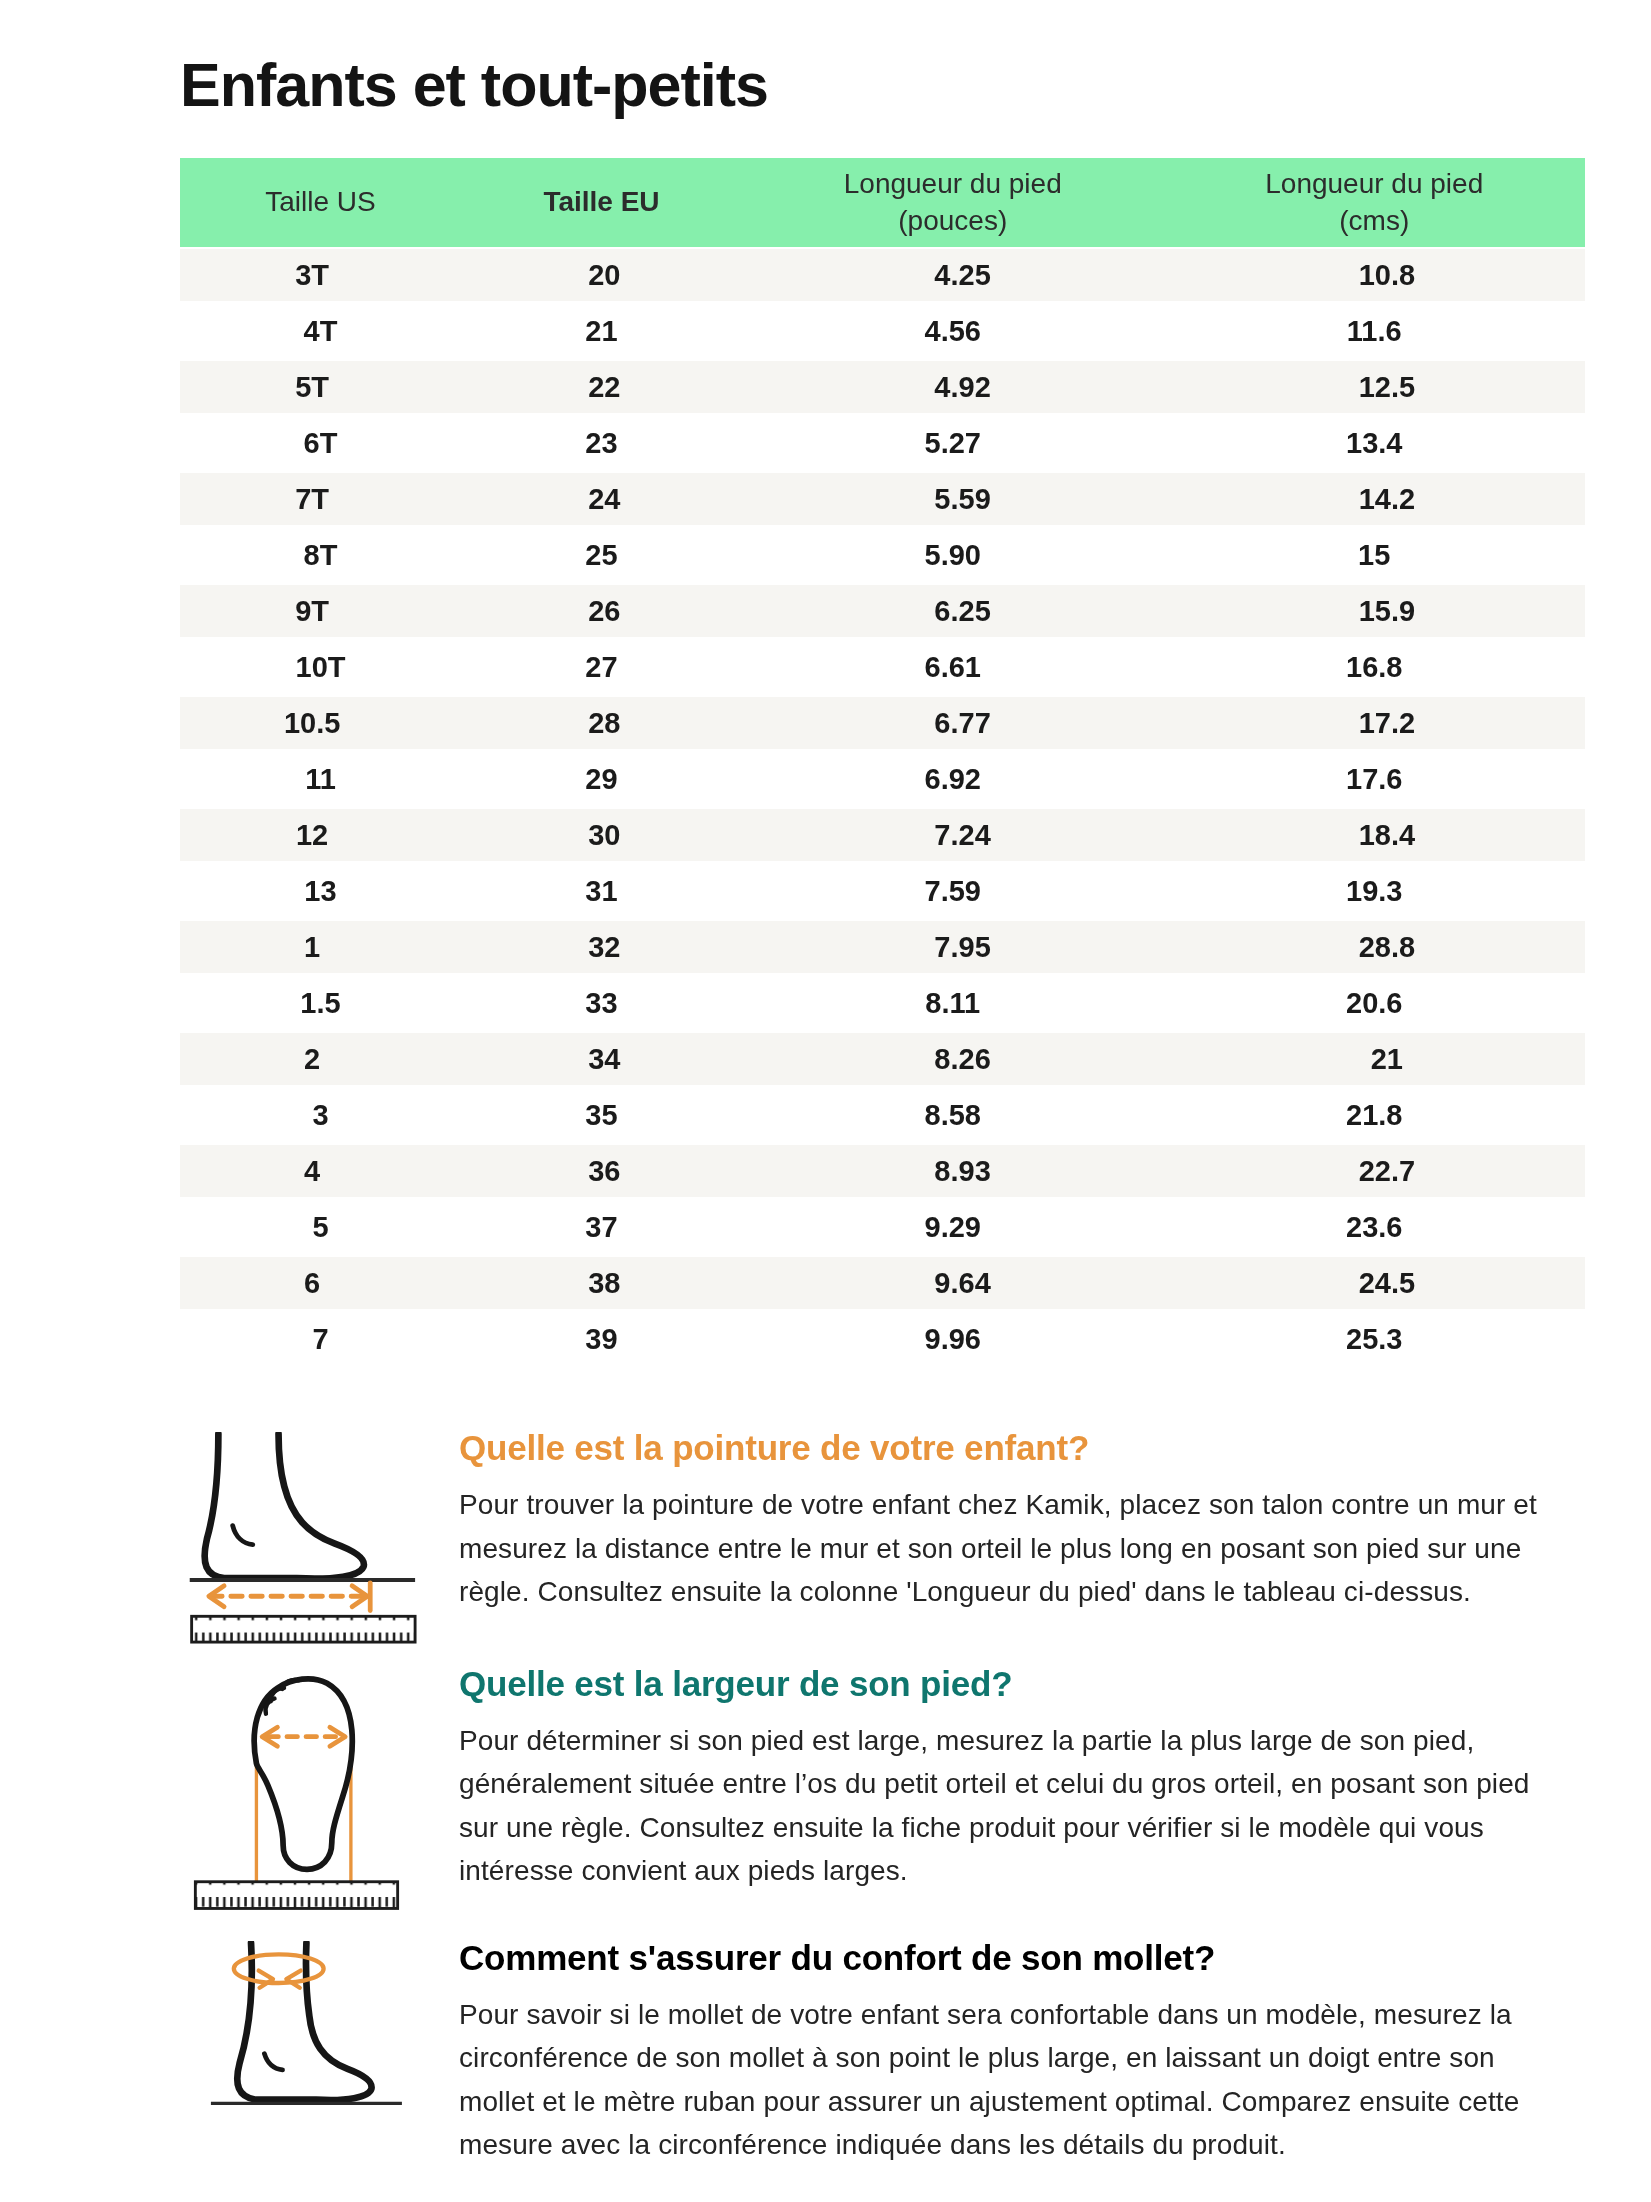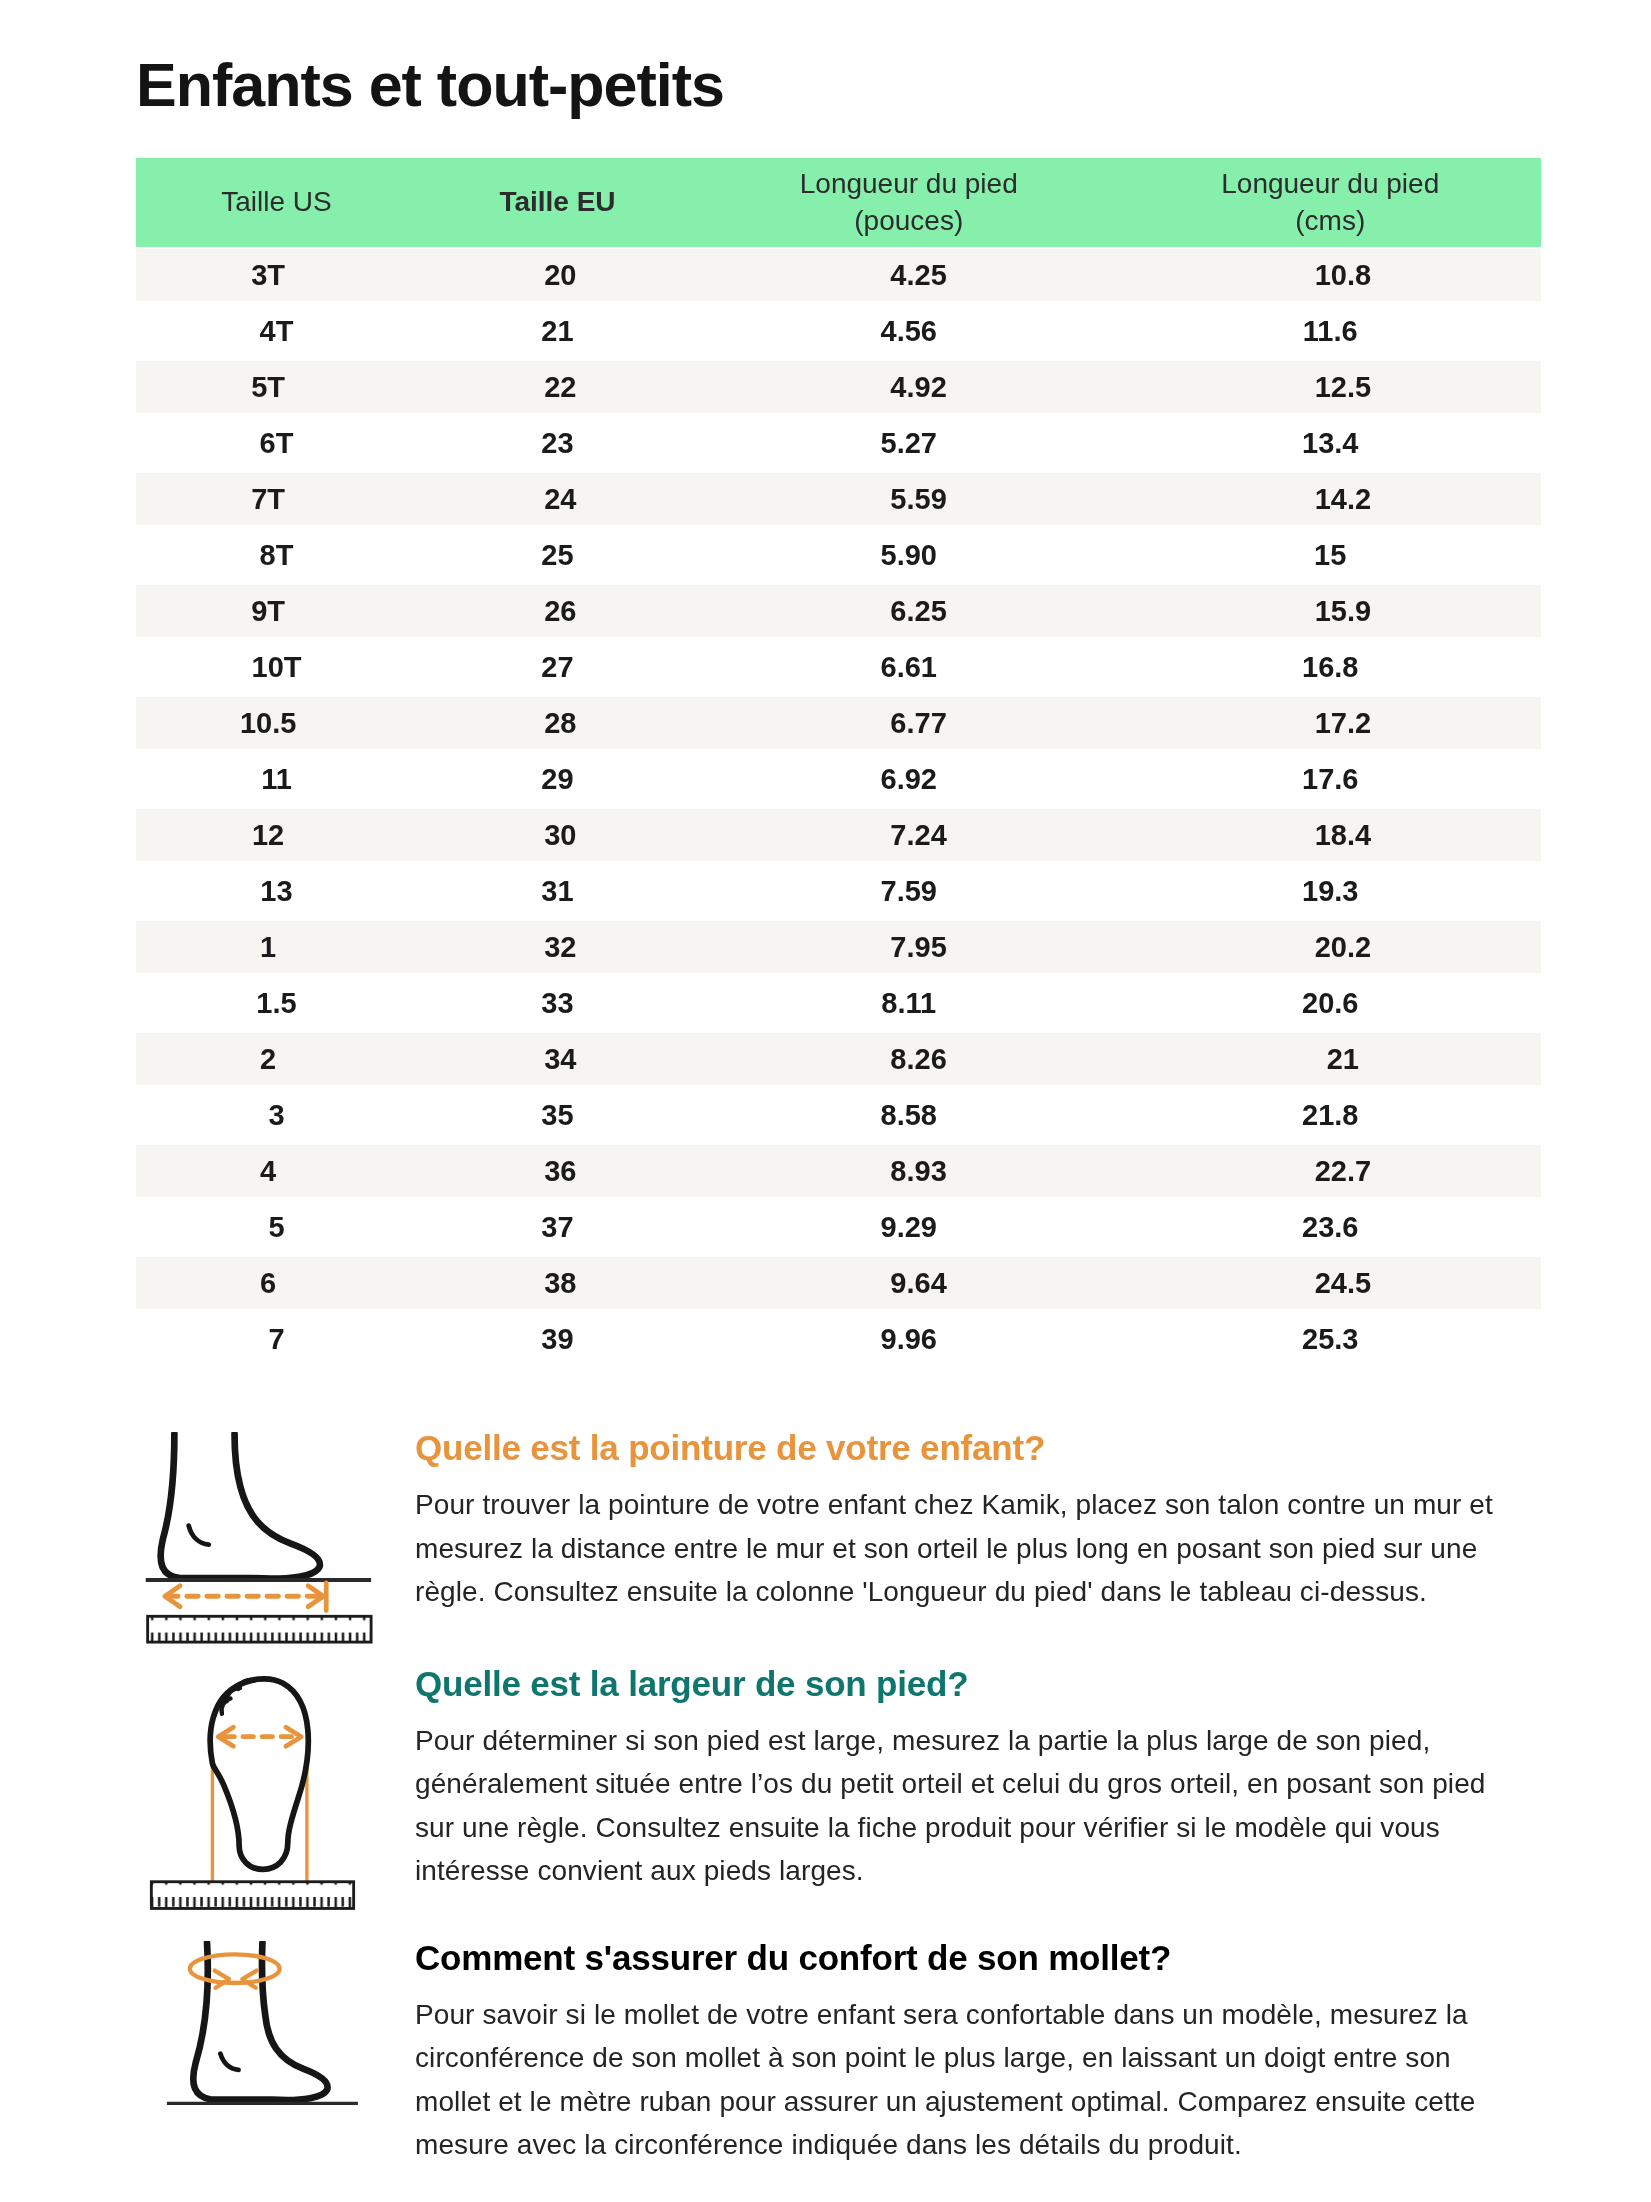--- a/index.html
+++ b/index.html
@@ -1,21 +1,21 @@
 <!DOCTYPE html>
 <html><head>
 <meta charset="utf-8">
 <style>
   html,body{margin:0;padding:0;}
   body{
     width:1652px;height:2202px;background:#ffffff;
     font-family:"Liberation Sans", sans-serif;color:#1d1d1d;
     overflow:hidden;position:relative;
   }
-  .page{padding:50px 111px 0 136px;}
+  .page{padding:50px 111px 0 136px;margin-left:44px;}
   .page-title{
     font-size:61px;font-weight:bold;color:#141414;
     margin:0 0 38px 0;letter-spacing:-1px;
   }
   
   .size-table{width:1405px;}
   .thead{display:flex;background:#86efac;height:89px;align-items:center;}
   .th{box-sizing:border-box;display:flex;flex-direction:column;justify-content:center;
       text-align:center;font-size:28px;color:#2c2c2c;line-height:1.32;}
   .c0{width:20%;}.c1{width:20%;font-weight:bold;}.c2{width:30%;}.c3{width:30%;}
@@ -143,21 +143,21 @@
       <div class="td c0">13</div>
       <div class="td c1">31</div>
       <div class="td c2">7.59</div>
       <div class="td c3">19.3</div>
     </div>
 
     <div class="tr alt">
       <div class="td c0">1</div>
       <div class="td c1">32</div>
       <div class="td c2">7.95</div>
-      <div class="td c3">20.2</div>
+      <div class="td c3">28.8</div>
     </div>
 
     <div class="tr">
       <div class="td c0">1.5</div>
       <div class="td c1">33</div>
       <div class="td c2">8.11</div>
       <div class="td c3">20.6</div>
     </div>
 
     <div class="tr alt">

